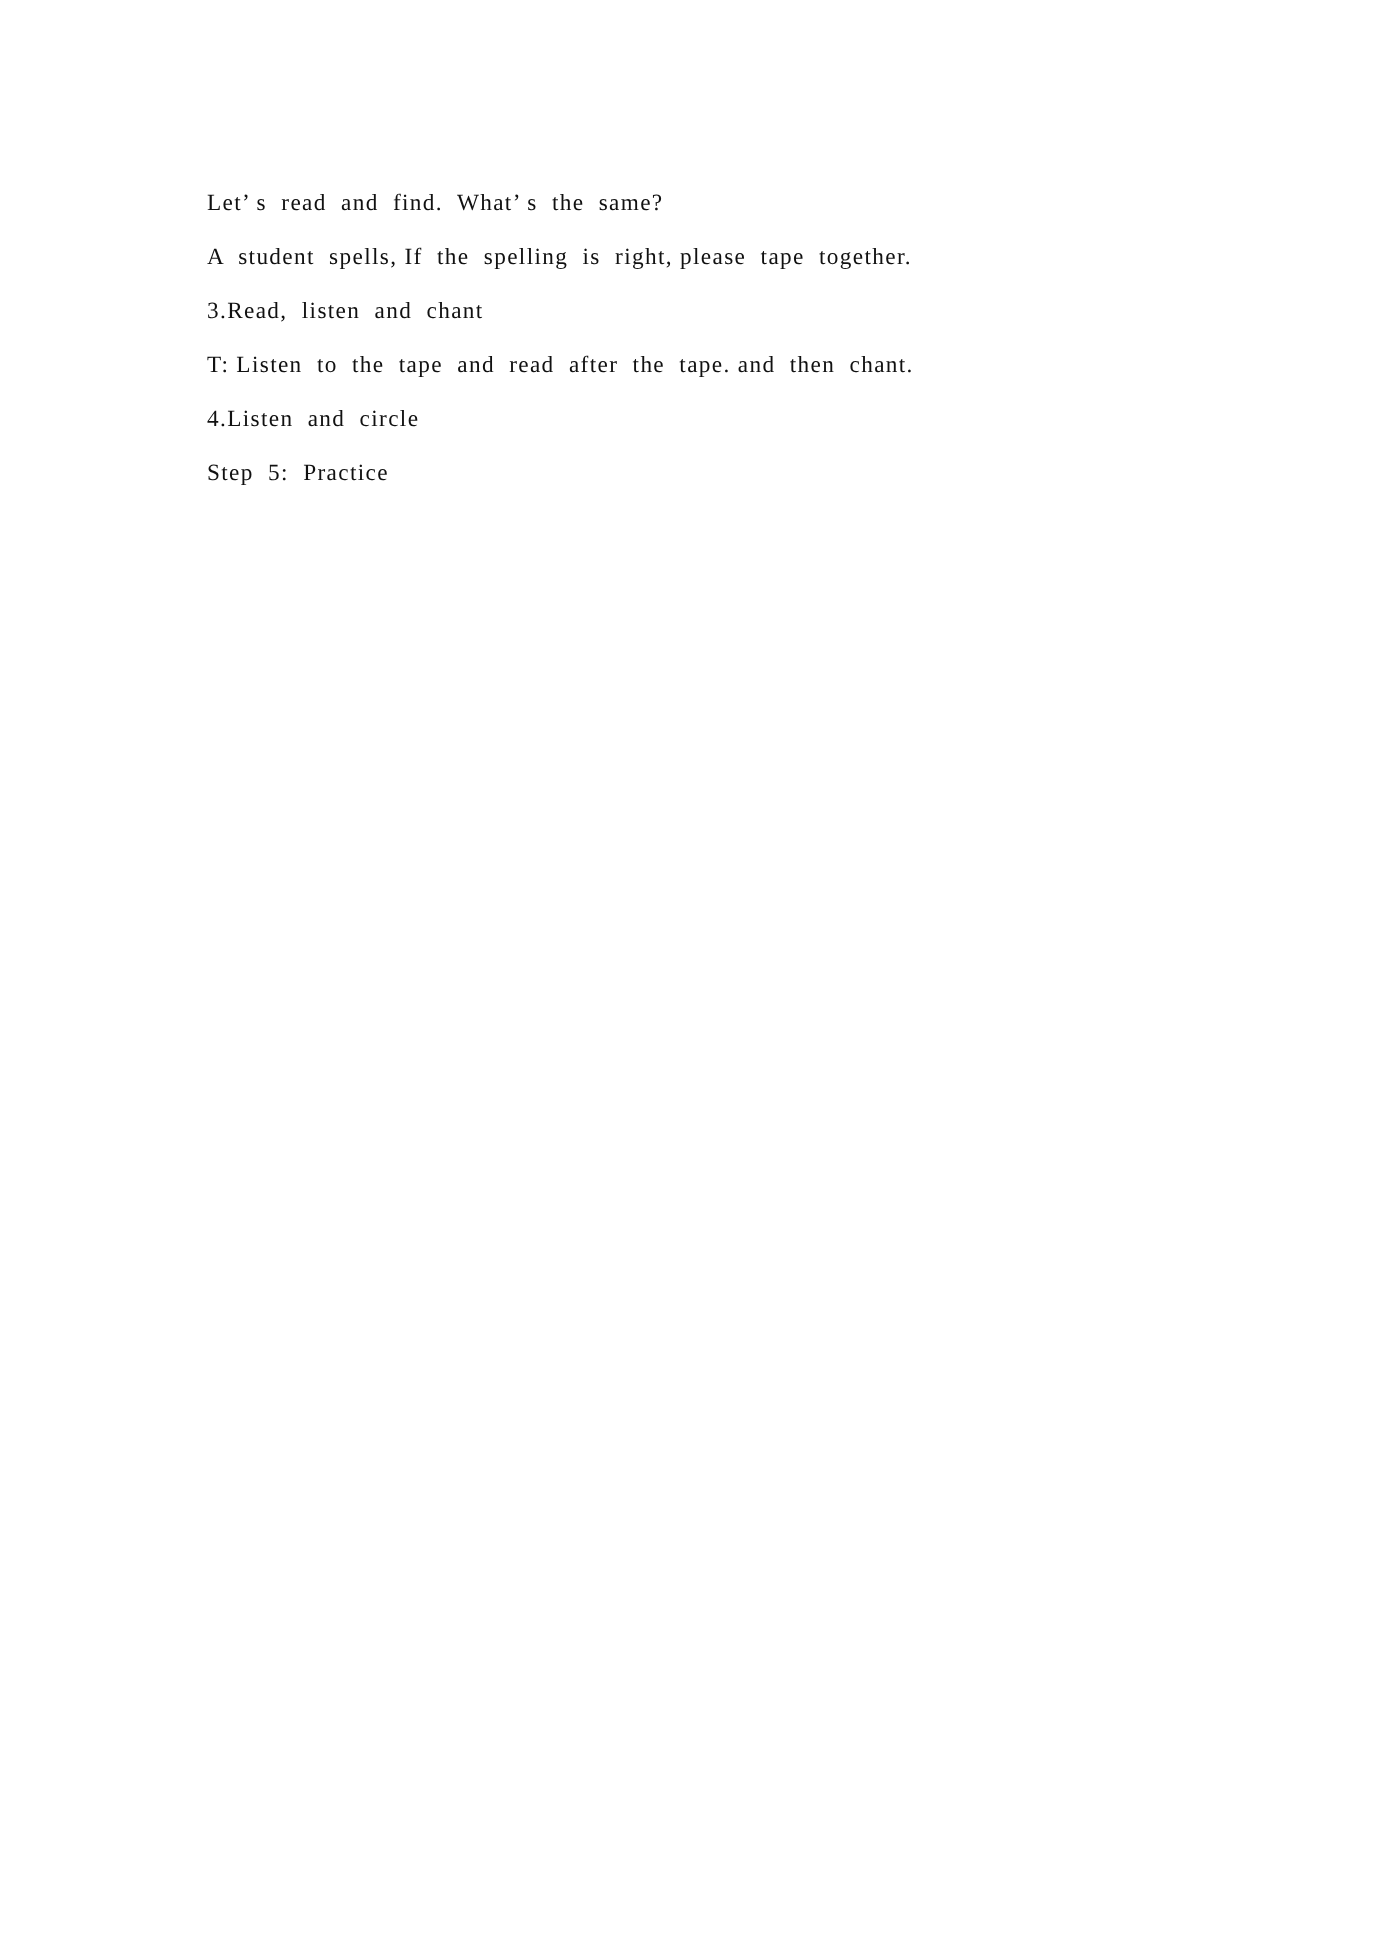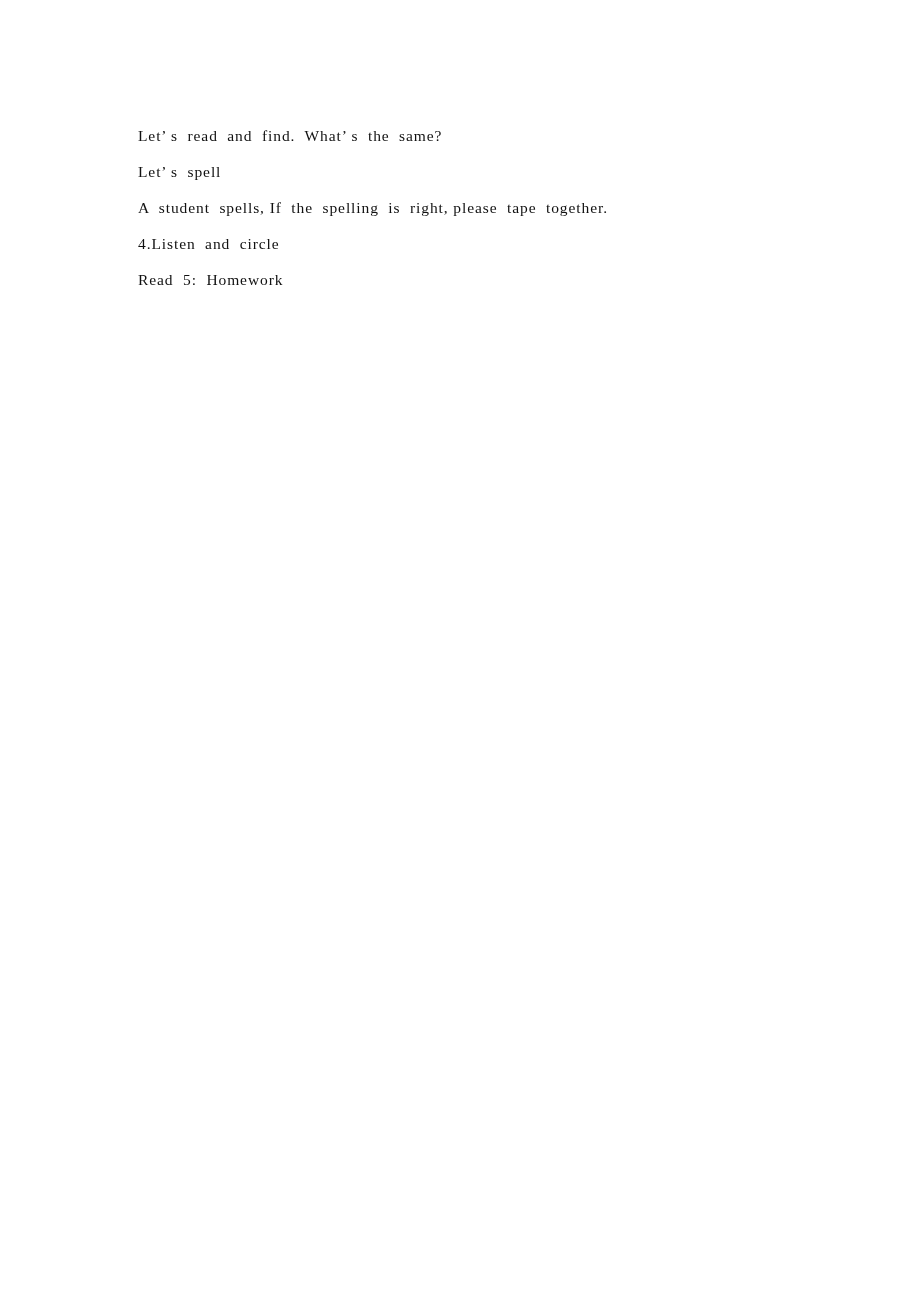--- a/index.html
+++ b/index.html
@@ -51,32 +51,33 @@
 </style>
 </head>
 <body>
 
 <div id="page">
 
   <div id="doc-body">
 
     <div class="doc-line">Let’ s  read  and  find.  What’ s  the  same?</div>
 
-    <div class="doc-line">Let’ s  spell</div>
 
     <div class="doc-line">A  student  spells, If  the  spelling  is  right, please  tape  together.</div>
 
+    <div class="doc-line">3.Read,  listen  and  chant</div>
 
+    <div class="doc-line">T: Listen  to  the  tape  and  read  after  the  tape. and  then  chant.</div>
 
     <div class="doc-line">4.Listen  and  circle</div>
 
 
 
 
 
 
-    <div class="doc-line">Read  5:  Homework</div>
+    <div class="doc-line">Step  5:  Practice</div>
 
   </div>
 
   <div id="page-blank-area"></div>
 
 </div>
 
 </body></html>

